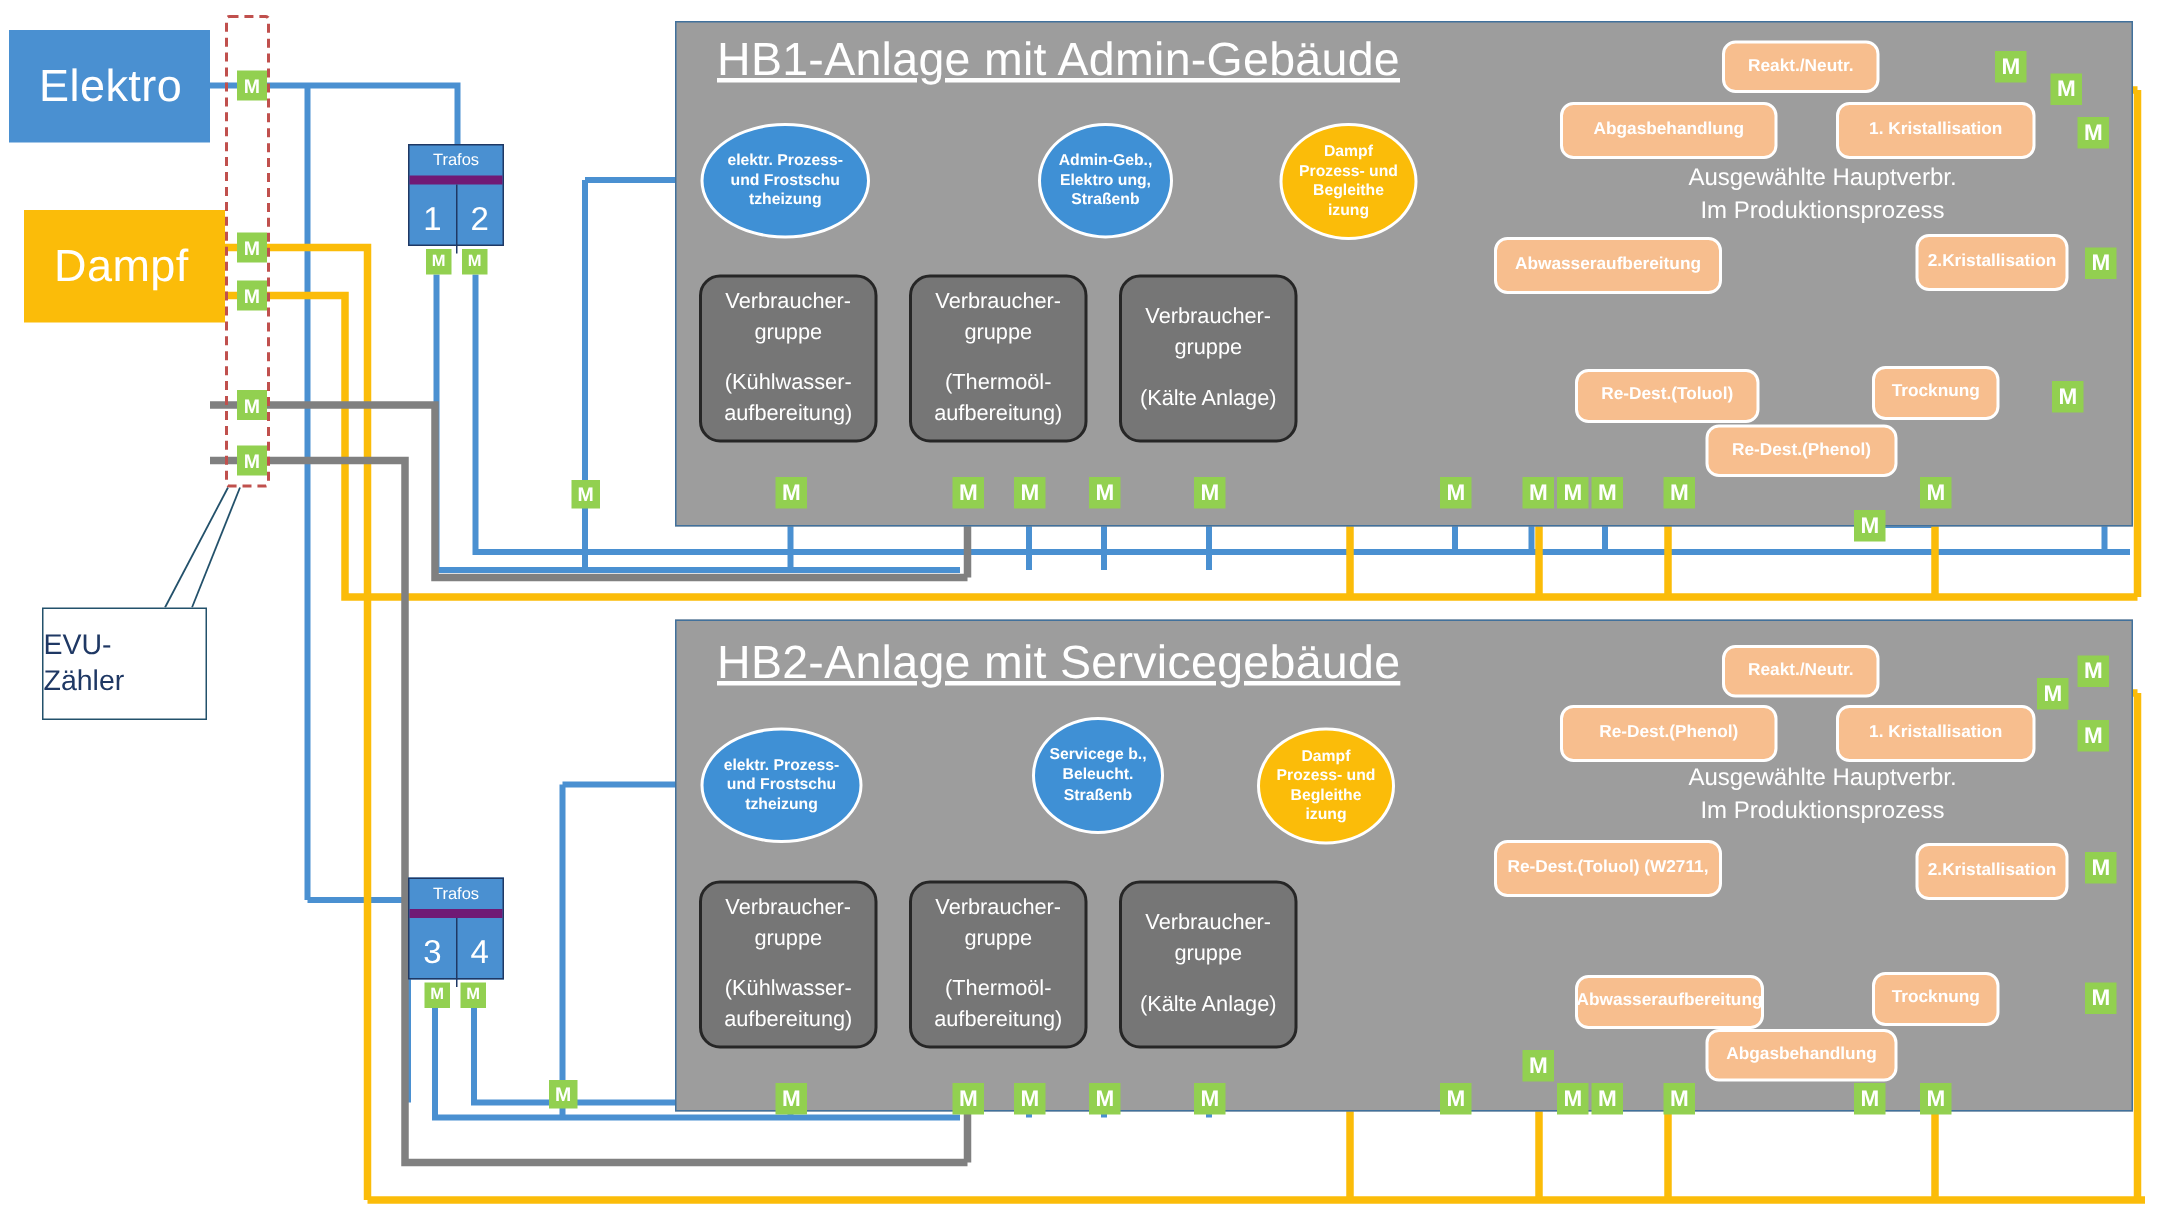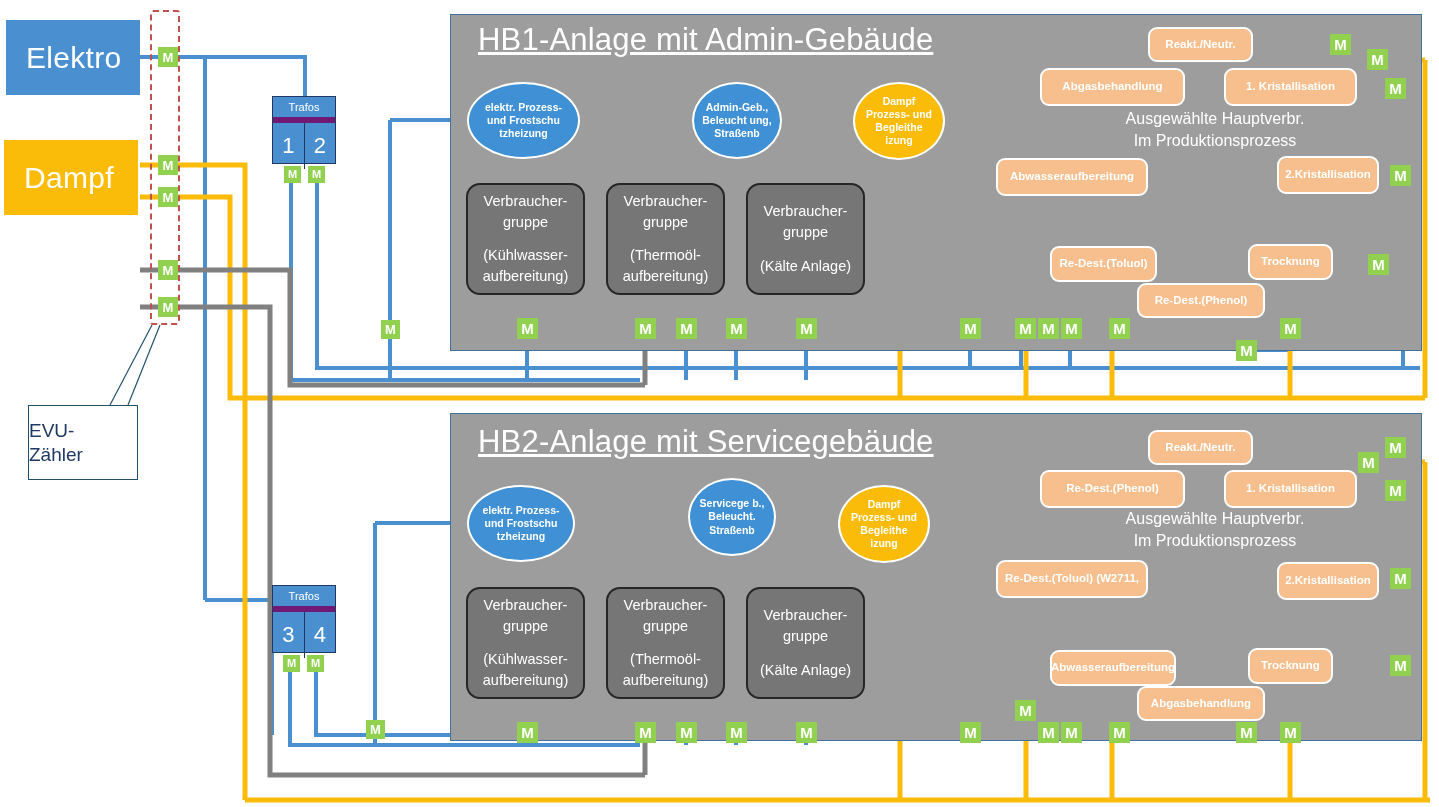--- a/index.html
+++ b/index.html
@@ -189,21 +189,21 @@
       <polygon points="1118,118 1162,108 1136,148" fill="#DCE6F1"></polygon>
       <circle cx="1205" cy="598" r="100" stroke="#DCE6F1" stroke-width="20" fill="none" stroke-dasharray="560 70" transform="rotate(-78 1205 598)"></circle>
       <polygon points="1118,518 1162,508 1136,548" fill="#DCE6F1"></polygon>
 
     </g>
   </svg>
 
   <div class="abs srcbox src-elektro" style="left:6px;top:20px;width:134px;height:75px;">
     <span>Elektro</span>
   </div>
-  <div class="abs srcbox src-dampf" style="left:4px;top:140px;width:134px;height:75px;">
+  <div class="abs srcbox src-dampf" style="left:16px;top:140px;width:134px;height:75px;">
     <span>Dampf</span>
   </div>
 
   <div class="abs evu-dash" style="left:150px;top:10px;width:30px;height:315px;"></div>
 
   <div class="abs m" style="left:158px;top:47px;width:20px;height:20px;">M</div>
   <div class="abs m" style="left:158px;top:155px;width:20px;height:20px;">M</div>
   <div class="abs m" style="left:158px;top:187px;width:20px;height:20px;">M</div>
   <div class="abs m" style="left:158px;top:260px;width:20px;height:20px;">M</div>
   <div class="abs m" style="left:158px;top:297px;width:20px;height:20px;">M</div>
@@ -237,21 +237,21 @@
   <div class="abs m" style="left:366px;top:720px;width:19px;height:19px;">M</div>
 
   <div class="abs panel" style="left:450px;top:14px;width:972px;height:337px;"></div>
 
   <div class="abs panel-title" style="left:478px;top:22px;">HB1-Anlage mit Admin-Gebäude</div>
 
   <div class="abs ellipse el-blue" style="left:467px;top:82px;width:113px;height:77px;">
     <span>elektr. Prozess- und Frostschu tzheizung</span>
   </div>
   <div class="abs ellipse el-blue" style="left:692px;top:82px;width:90px;height:77px;">
-    <span>Admin-Geb., Beleucht ung, Straßenb</span>
+    <span>Admin-Geb., Elektro ung, Straßenb</span>
   </div>
   <div class="abs ellipse el-gold" style="left:853px;top:82px;width:92px;height:78px;">
     <span>Dampf Prozess- und Begleithe izung</span>
   </div>
 
   <div class="abs vgroup" style="left:466px;top:183px;width:119px;height:112px;">
     <span>Verbraucher-</span>
     <span>gruppe</span>
     <div class="gap"></div>
     <span>(Kühlwasser-</span>
@@ -274,21 +274,21 @@
   <div class="abs cyclelabel" style="left:1105px;top:108px;width:220px;">
     <div>Ausgewählte Hauptverbr.</div>
     <div>Im Produktionsprozess</div>
   </div>
 
   <div class="abs pbox" style="left:1148px;top:27px;width:105px;height:35px;">Reakt./Neutr.</div>
   <div class="abs pbox" style="left:1040px;top:68px;width:145px;height:38px;">Abgasbehandlung</div>
   <div class="abs pbox" style="left:1224px;top:68px;width:133px;height:38px;">1. Kristallisation</div>
   <div class="abs pbox" style="left:996px;top:158px;width:152px;height:38px;">Abwasseraufbereitung</div>
   <div class="abs pbox" style="left:1277px;top:156px;width:102px;height:38px;">2.Kristallisation</div>
-  <div class="abs pbox" style="left:1050px;top:246px;width:107px;height:36px;">Re-Dest.(Toluol)</div>
+  <div class="abs pbox" style="left:1050px;top:246px;width:123px;height:36px;">Re-Dest.(Toluol)</div>
   <div class="abs pbox" style="left:1248px;top:244px;width:85px;height:36px;">Trocknung</div>
   <div class="abs pbox" style="left:1137px;top:283px;width:128px;height:35px;">Re-Dest.(Phenol)</div>
 
   <div class="abs m lg" style="left:517px;top:318px;width:21px;height:21px;">M</div>
   <div class="abs m lg" style="left:635px;top:318px;width:21px;height:21px;">M</div>
   <div class="abs m lg" style="left:676px;top:318px;width:21px;height:21px;">M</div>
   <div class="abs m lg" style="left:726px;top:318px;width:21px;height:21px;">M</div>
   <div class="abs m lg" style="left:796px;top:318px;width:21px;height:21px;">M</div>
 
   <div class="abs m lg" style="left:960px;top:318px;width:21px;height:21px;">M</div>

